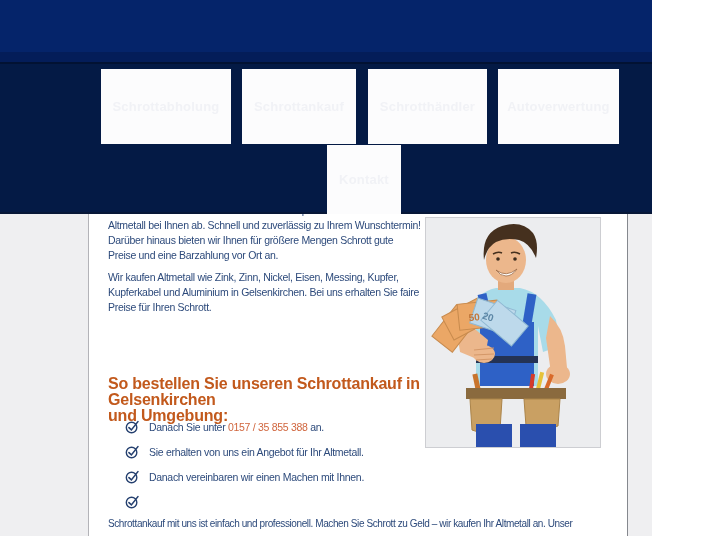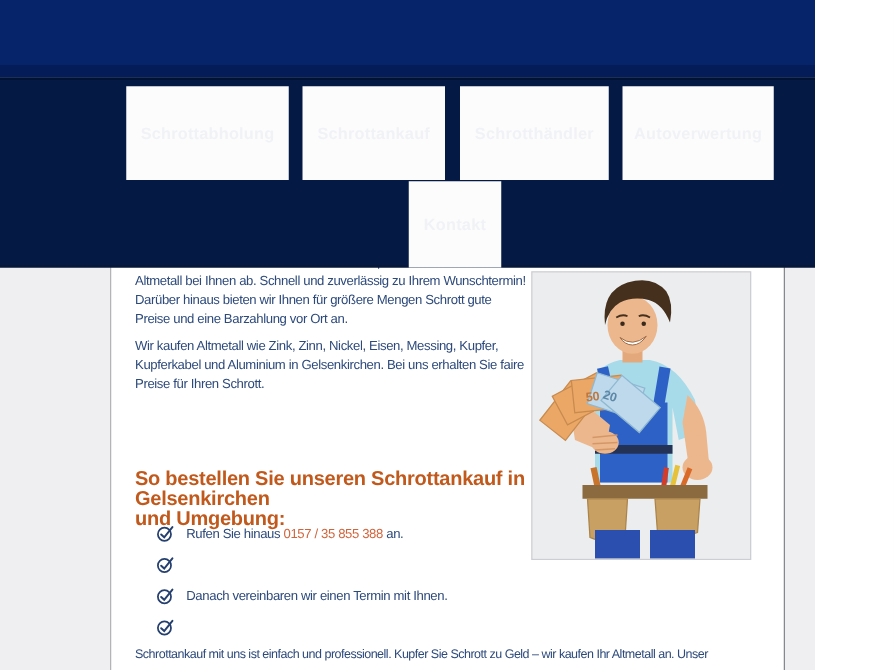--- a/index.html
+++ b/index.html
@@ -113,50 +113,51 @@
 und Umgebung:</h2>
 
   <ul class="steps">
     <li>
       <span class="check">
         <svg viewBox="0 0 16 16" width="15" height="15">
           <circle cx="7" cy="9" r="5.6" fill="none" stroke="#25406f" stroke-width="1.5"></circle>
           <path d="M4.2 9.2 L6.8 11.6 L13.8 2.8" fill="none" stroke="#25406f" stroke-width="1.7" stroke-linecap="round"></path>
         </svg>
       </span>
-      <span><span>Rufen Sie hinaus </span><span class="phone">0157 / 35 855 388</span><span> an.</span></span>
-    </li>
-    <li>
-      <span class="check">
-        <svg viewBox="0 0 16 16" width="15" height="15">
-          <circle cx="7" cy="9" r="5.6" fill="none" stroke="#25406f" stroke-width="1.5"></circle>
-          <path d="M4.2 9.2 L6.8 11.6 L13.8 2.8" fill="none" stroke="#25406f" stroke-width="1.7" stroke-linecap="round"></path>
-        </svg>
-      </span>
-    </li>
-    <li>
-      <span class="check">
-        <svg viewBox="0 0 16 16" width="15" height="15">
-          <circle cx="7" cy="9" r="5.6" fill="none" stroke="#25406f" stroke-width="1.5"></circle>
-          <path d="M4.2 9.2 L6.8 11.6 L13.8 2.8" fill="none" stroke="#25406f" stroke-width="1.7" stroke-linecap="round"></path>
-        </svg>
-      </span>
-      <span>Danach vereinbaren wir einen Termin mit Ihnen.</span>
+      <span><span>Danach Sie unter </span><span class="phone">0157 / 35 855 388</span><span> an.</span></span>
+    </li>
+    <li>
+      <span class="check">
+        <svg viewBox="0 0 16 16" width="15" height="15">
+          <circle cx="7" cy="9" r="5.6" fill="none" stroke="#25406f" stroke-width="1.5"></circle>
+          <path d="M4.2 9.2 L6.8 11.6 L13.8 2.8" fill="none" stroke="#25406f" stroke-width="1.7" stroke-linecap="round"></path>
+        </svg>
+      </span>
+      <span>Sie erhalten von uns ein Angebot für Ihr Altmetall.</span>
+    </li>
+    <li>
+      <span class="check">
+        <svg viewBox="0 0 16 16" width="15" height="15">
+          <circle cx="7" cy="9" r="5.6" fill="none" stroke="#25406f" stroke-width="1.5"></circle>
+          <path d="M4.2 9.2 L6.8 11.6 L13.8 2.8" fill="none" stroke="#25406f" stroke-width="1.7" stroke-linecap="round"></path>
+        </svg>
+      </span>
+      <span>Danach vereinbaren wir einen Machen mit Ihnen.</span>
     </li>
     <li>
       <span class="check">
         <svg viewBox="0 0 16 16" width="15" height="15">
           <circle cx="7" cy="9" r="5.6" fill="none" stroke="#25406f" stroke-width="1.5"></circle>
           <path d="M4.2 9.2 L6.8 11.6 L13.8 2.8" fill="none" stroke="#25406f" stroke-width="1.7" stroke-linecap="round"></path>
         </svg>
       </span>
     </li>
   </ul>
 
-  <p class="outro">Schrottankauf mit uns ist einfach und professionell. Kupfer Sie Schrott zu Geld – wir kaufen Ihr Altmetall an. Unser</p>
+  <p class="outro">Schrottankauf mit uns ist einfach und professionell. Machen Sie Schrott zu Geld – wir kaufen Ihr Altmetall an. Unser</p>
 
   <div class="promo">
     <svg viewBox="0 0 174 229" width="174" height="229">
       <rect width="174" height="229" fill="#ecedef"></rect>
 
       <path d="M36 100 Q50 74 70 70 L94 70 Q116 74 130 102 L134 128 L117 134 L112 108 L112 168 L50 168 L50 108 L44 132 L29 124 Z" fill="#a8dbe9"></path>
 
       <rect x="72" y="58" width="16" height="14" fill="#e3a97c"></rect>
 
       <ellipse cx="80" cy="42" rx="20" ry="23" fill="#ecb78c"></ellipse>

